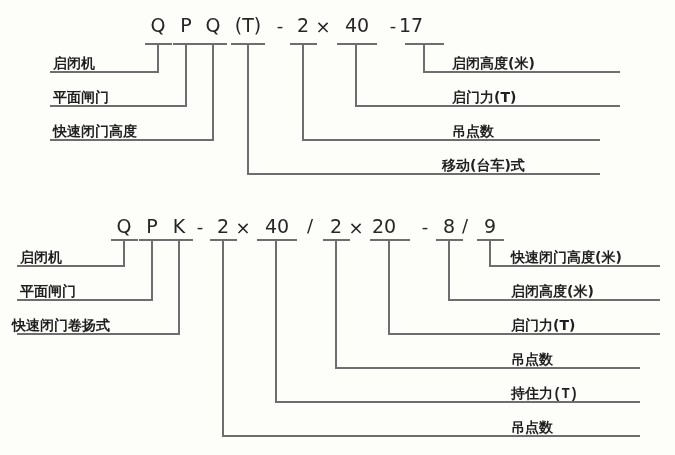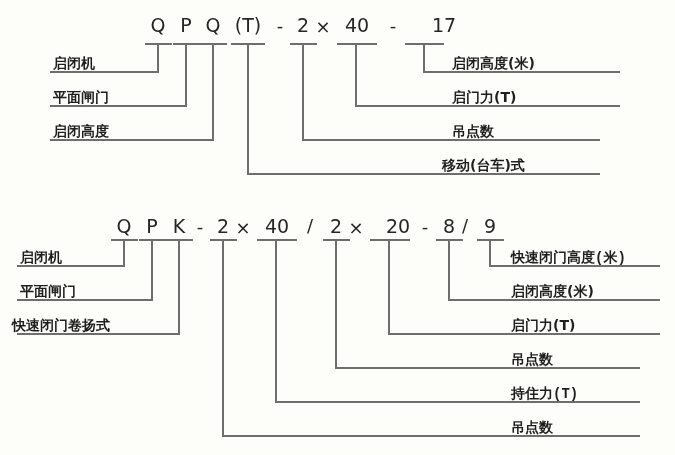--- a/index.html
+++ b/index.html
@@ -121,54 +121,54 @@
   <div>
     <span class="code-char" style="left:145px;top:14px;width:26px;">Q</span>
     <span class="code-char" style="left:173px;top:14px;width:26px;">P</span>
     <span class="code-char" style="left:200px;top:14px;width:26px;">Q</span>
     <span class="code-char" style="left:229px;top:14px;width:38px;">(T)</span>
     <span class="code-sep" style="left:270px;top:15px;width:20px;">-</span>
     <span class="code-char" style="left:290px;top:14px;width:26px;">2</span>
     <span class="code-sep" style="left:312px;top:16px;width:22px;">×</span>
     <span class="code-char" style="left:337px;top:14px;width:40px;">40</span>
     <span class="code-sep" style="left:383px;top:15px;width:20px;">-</span>
-    <span class="code-char" style="left:424px;top:14px;width:40px;">17</span>
+    <span class="code-char" style="left:391px;top:14px;width:40px;">17</span>
 
     <span class="cn-label" style="left:53px;top:55px;">启闭机</span>
     <span class="cn-label" style="left:53px;top:89px;">平面闸门</span>
-    <span class="cn-label" style="left:53px;top:123px;">启闭高度</span>
+    <span class="cn-label" style="left:53px;top:123px;">快速闭门高度</span>
 
     <span class="cn-label right" style="left:452px;top:55px;">启闭高度(米)</span>
     <span class="cn-label right" style="left:452px;top:89px;">启门力(T)</span>
     <span class="cn-label right" style="left:452px;top:123px;">吊点数</span>
     <span class="cn-label right" style="left:442px;top:157px;">移动(台车)式</span>
   </div>
 
   <div>
     <span class="code-char" style="left:111px;top:215px;width:26px;">Q</span>
     <span class="code-char" style="left:139px;top:215px;width:26px;">P</span>
     <span class="code-char" style="left:166px;top:215px;width:26px;">K</span>
     <span class="code-sep" style="left:190px;top:216px;width:20px;">-</span>
     <span class="code-char" style="left:210px;top:215px;width:26px;">2</span>
     <span class="code-sep" style="left:232px;top:217px;width:22px;">×</span>
     <span class="code-char" style="left:257px;top:215px;width:40px;">40</span>
     <span class="code-sep" style="left:302px;top:215px;width:16px;">/</span>
     <span class="code-char" style="left:323px;top:215px;width:26px;">2</span>
     <span class="code-sep" style="left:345px;top:217px;width:22px;">×</span>
-    <span class="code-char" style="left:378px;top:215px;width:40px;">20</span>
+    <span class="code-char" style="left:364px;top:215px;width:40px;">20</span>
     <span class="code-sep" style="left:415px;top:216px;width:20px;">-</span>
     <span class="code-char" style="left:436px;top:215px;width:26px;">8</span>
     <span class="code-sep" style="left:457px;top:215px;width:16px;">/</span>
     <span class="code-char" style="left:477px;top:215px;width:26px;">9</span>
 
     <span class="cn-label" style="left:20px;top:249px;">启闭机</span>
     <span class="cn-label" style="left:20px;top:283px;">平面闸门</span>
     <span class="cn-label" style="left:12px;top:317px;">快速闭门卷扬式</span>
 
-    <span class="cn-label right" style="left:511px;top:249px;font-family:Liberation Mono, monospace;">快速闭门高度(米)</span>
+    <span class="cn-label right" style="left:511px;top:249px;">快速闭门高度(米)</span>
     <span class="cn-label right" style="left:511px;top:283px;">启闭高度(米)</span>
     <span class="cn-label right" style="left:511px;top:317px;">启门力(T)</span>
     <span class="cn-label right" style="left:511px;top:351px;">吊点数</span>
     <span class="cn-label right" style="left:511px;top:385px;font-family:Liberation Mono, monospace;">持住力(T)</span>
     <span class="cn-label right" style="left:511px;top:419px;">吊点数</span>
   </div>
 
 </div>
 
 </body></html>

